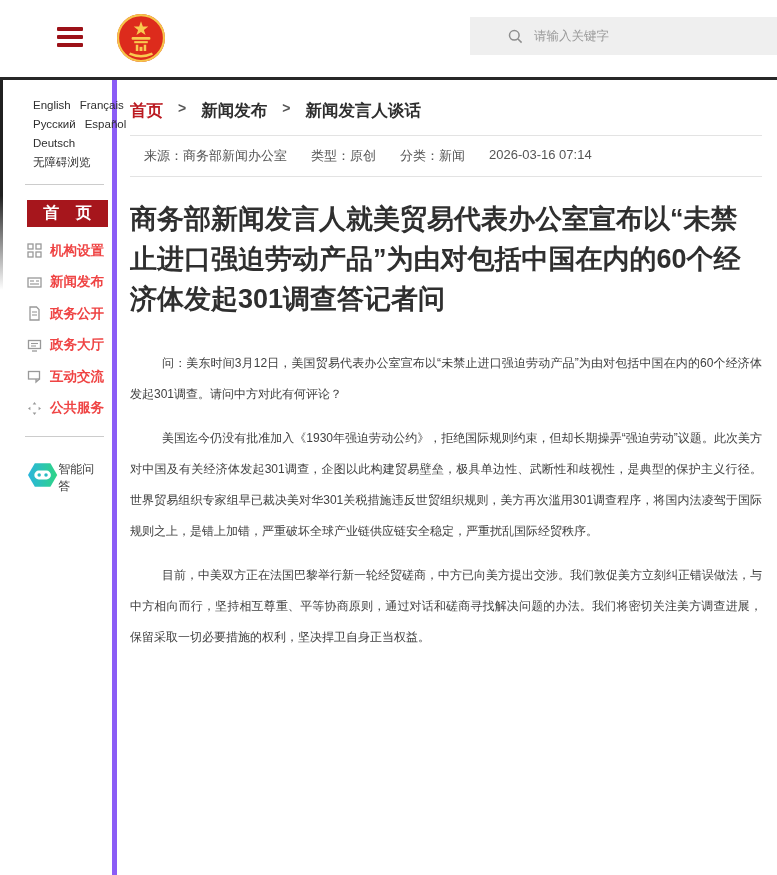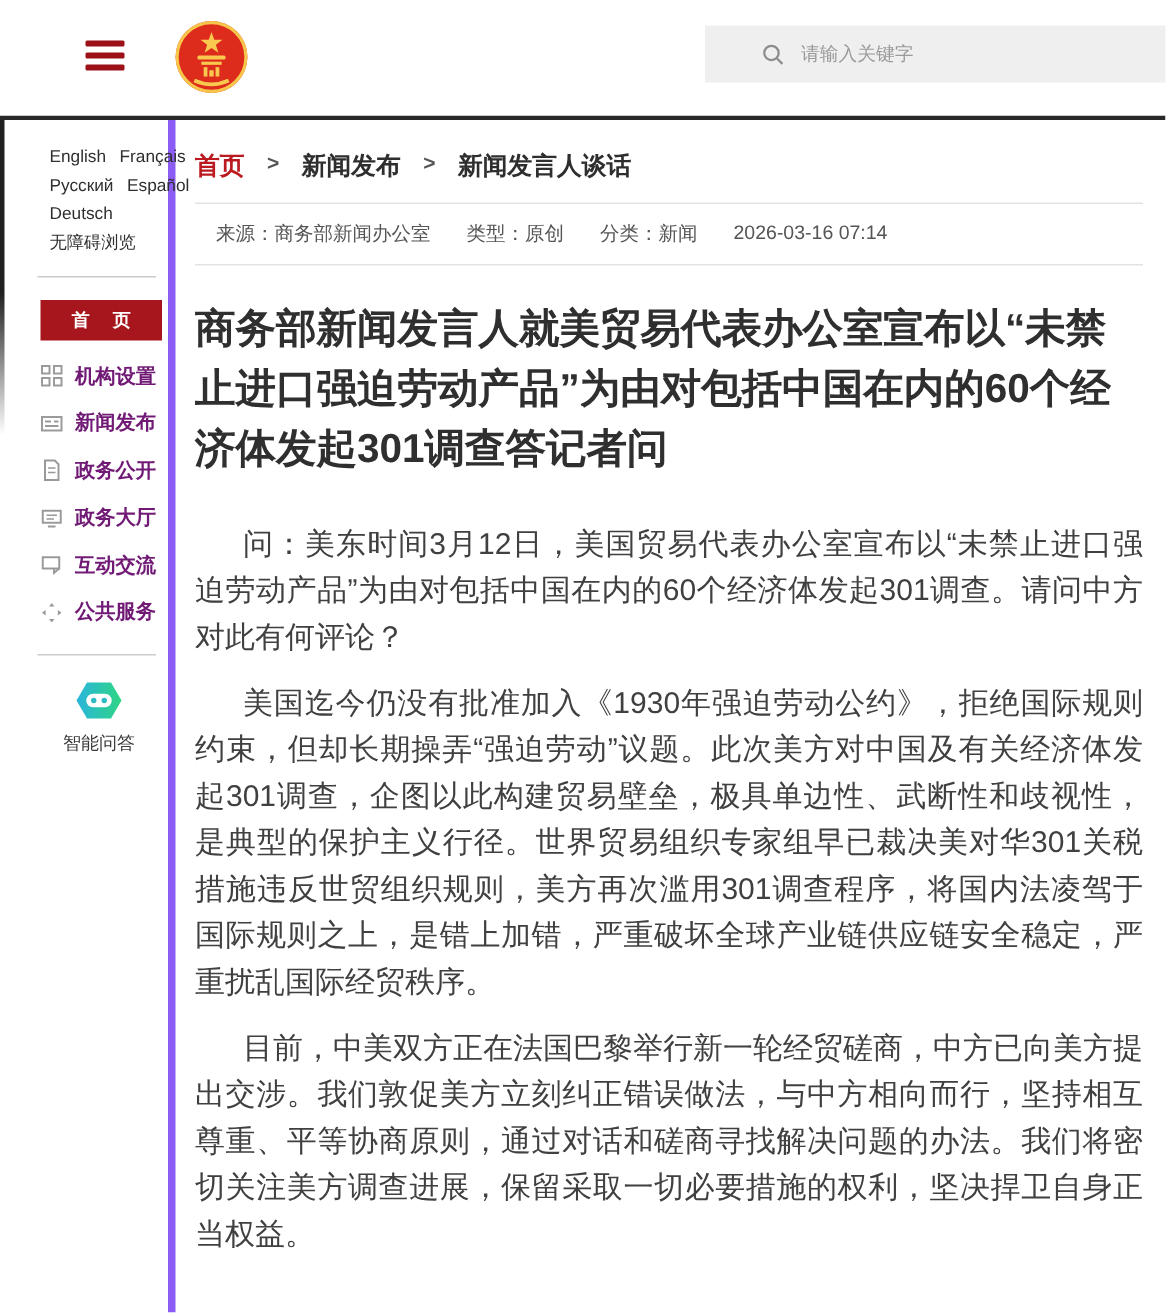--- a/index.html
+++ b/index.html
@@ -29,43 +29,43 @@
   .page { display:flex; height:795px; }
   .sidebar { width:117px; flex:0 0 117px; border-right:5px solid #8b5cf6; padding:0 6px 0 27px; }
   .main { flex:1 1 auto; padding:0 15px 0 13px; }
 
   
   .langs { margin:16px 0 0 6px; font-size:11.5px; color:#2f2f2f; }
   .lang-row { display:flex; gap:9px; line-height:19px; white-space:nowrap; }
   .lang-row span { cursor:pointer; }
   .side-divider { border:none; border-top:1px solid #ccc; margin:12px 2px 0 -2px; }
   .home-btn { margin-top:15px; width:81px; height:27px; background:#a6161c; color:#fff;
-    font-size:12px; font-weight:bold; letter-spacing:6px; display:flex; align-items:center;
+    font-size:16px; font-weight:bold; letter-spacing:6px; display:flex; align-items:center;
     justify-content:center; padding-left:6px; cursor:pointer; }
   .menu { margin-top:8px; }
   .menu-item { display:flex; align-items:center; gap:8px; height:31.5px; cursor:pointer; }
   .menu-item svg { flex:0 0 auto; }
-  .menu-item .mi-label { font-size:13.5px; font-weight:bold; color:#701a75; white-space:nowrap; }
-  .qa-block { margin-top:17px; display:flex; flex-direction:column; align-items:center;
+  .menu-item .mi-label { font-size:13.5px; font-weight:bold; color:#ef4444; white-space:nowrap; }
+  .qa-block { margin-top:17px; display:flex; flex-direction:row; align-items:center;
     width:78px; cursor:pointer; }
   .qa-label { margin-top:7px; font-size:12px; color:#3a3a3a; }
 
   
   .breadcrumb { margin-top:20px; display:flex; align-items:flex-start; gap:15px;
     font-size:16.5px; font-weight:bold; color:#2e2e2e; }
   .breadcrumb .bc-home { color:#bb1a21; }
   .breadcrumb .bc-sep { color:#555; font-size:14px; font-weight:bold; }
   .breadcrumb span { cursor:pointer; }
   .thin-rule { border:none; border-top:1px solid #e3e3e3; margin-top:13px; }
   .meta { margin:11px 0 0 14px; display:flex; gap:24px; font-size:13px; color:#555; }
   .thin-rule2 { border:none; border-top:1px solid #e3e3e3; margin-top:11px; }
   .article-title { margin-top:22px; font-size:27px; line-height:40px; font-weight:bold;
     color:#2f2f2f; }
   .article-body { margin-top:29px; }
-  .article-body p { font-size:20px; line-height:31px; color:#404040; text-indent:32px;
+  .article-body p { font-size:12px; line-height:31px; color:#404040; text-indent:32px;
     text-align:justify; margin-bottom:13px; }
 </style>
 </head>
 <body>
 
 <div class="header">
   <div class="hamburger">
     <span></span>
       <span></span>
       <span></span>

